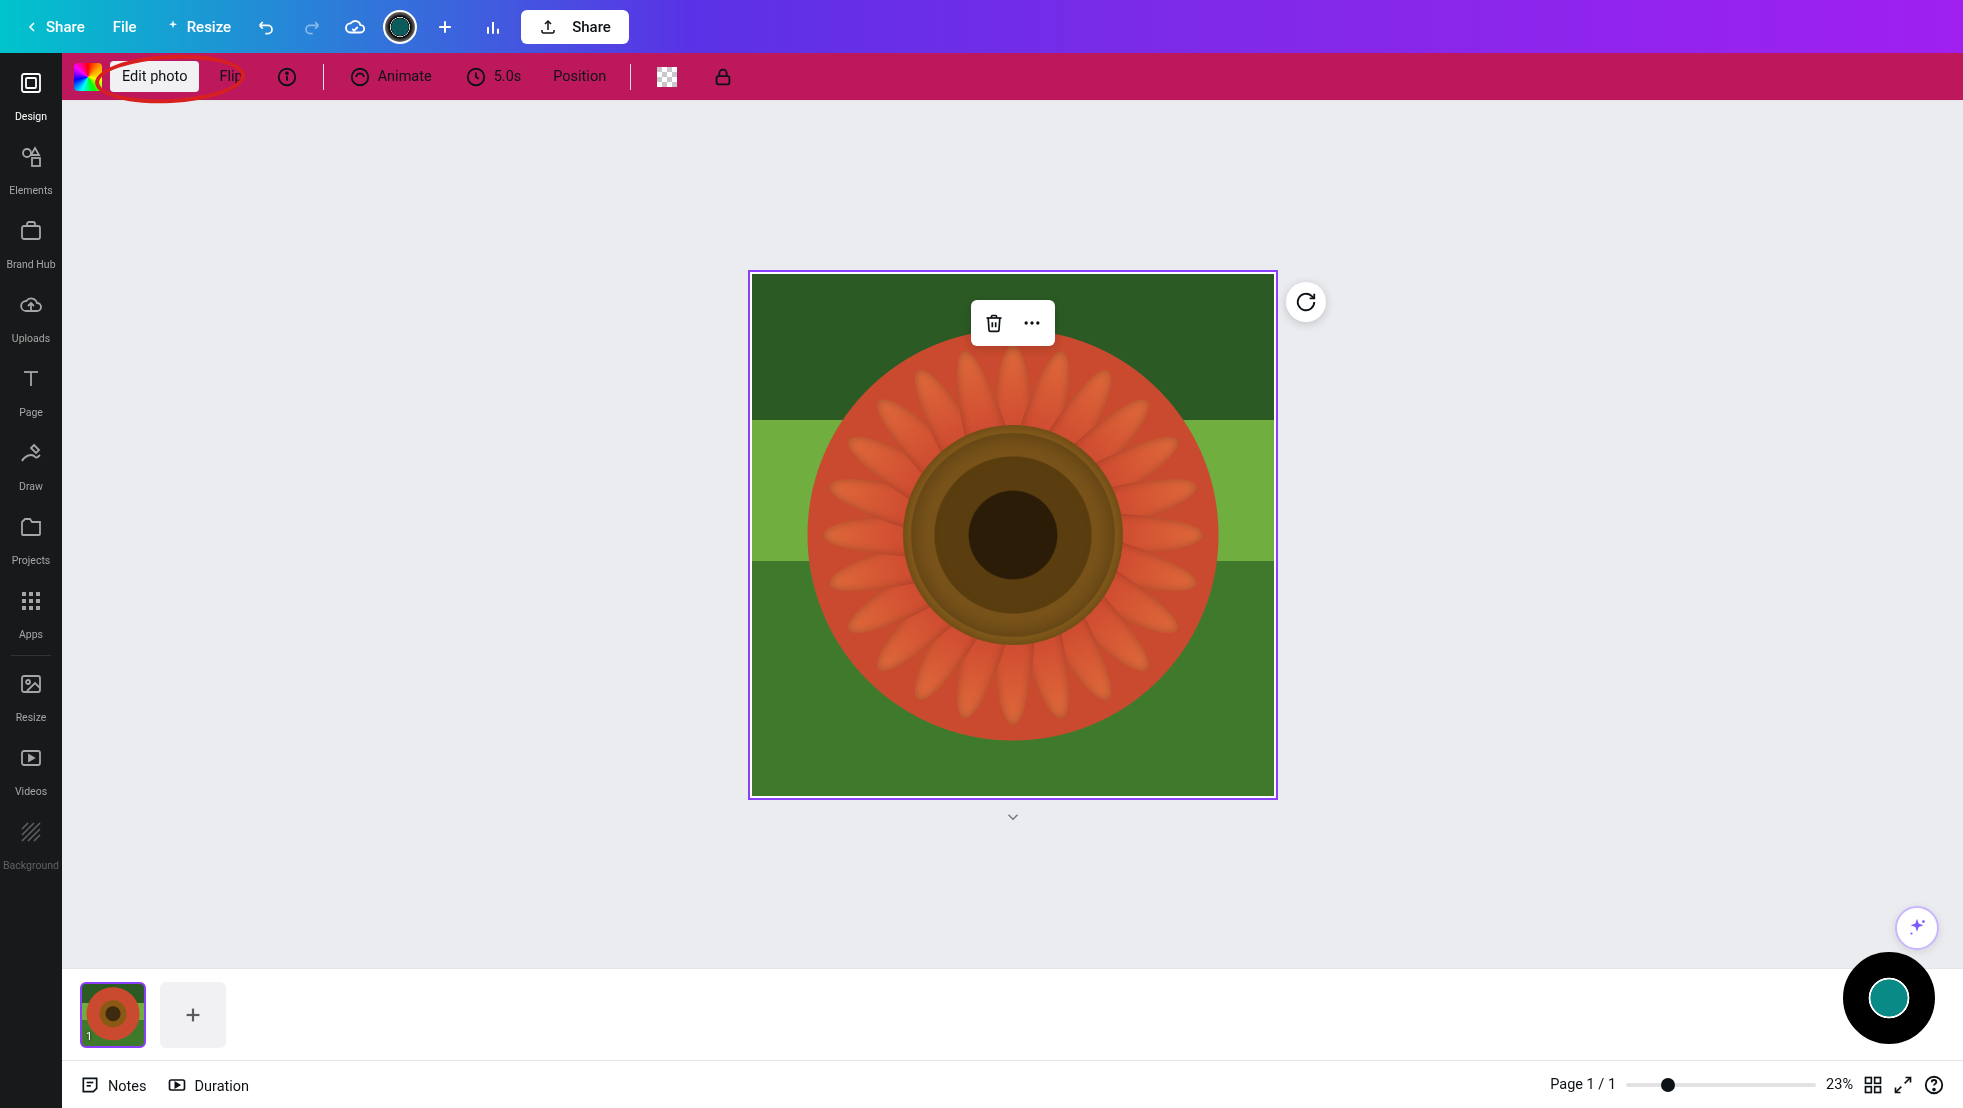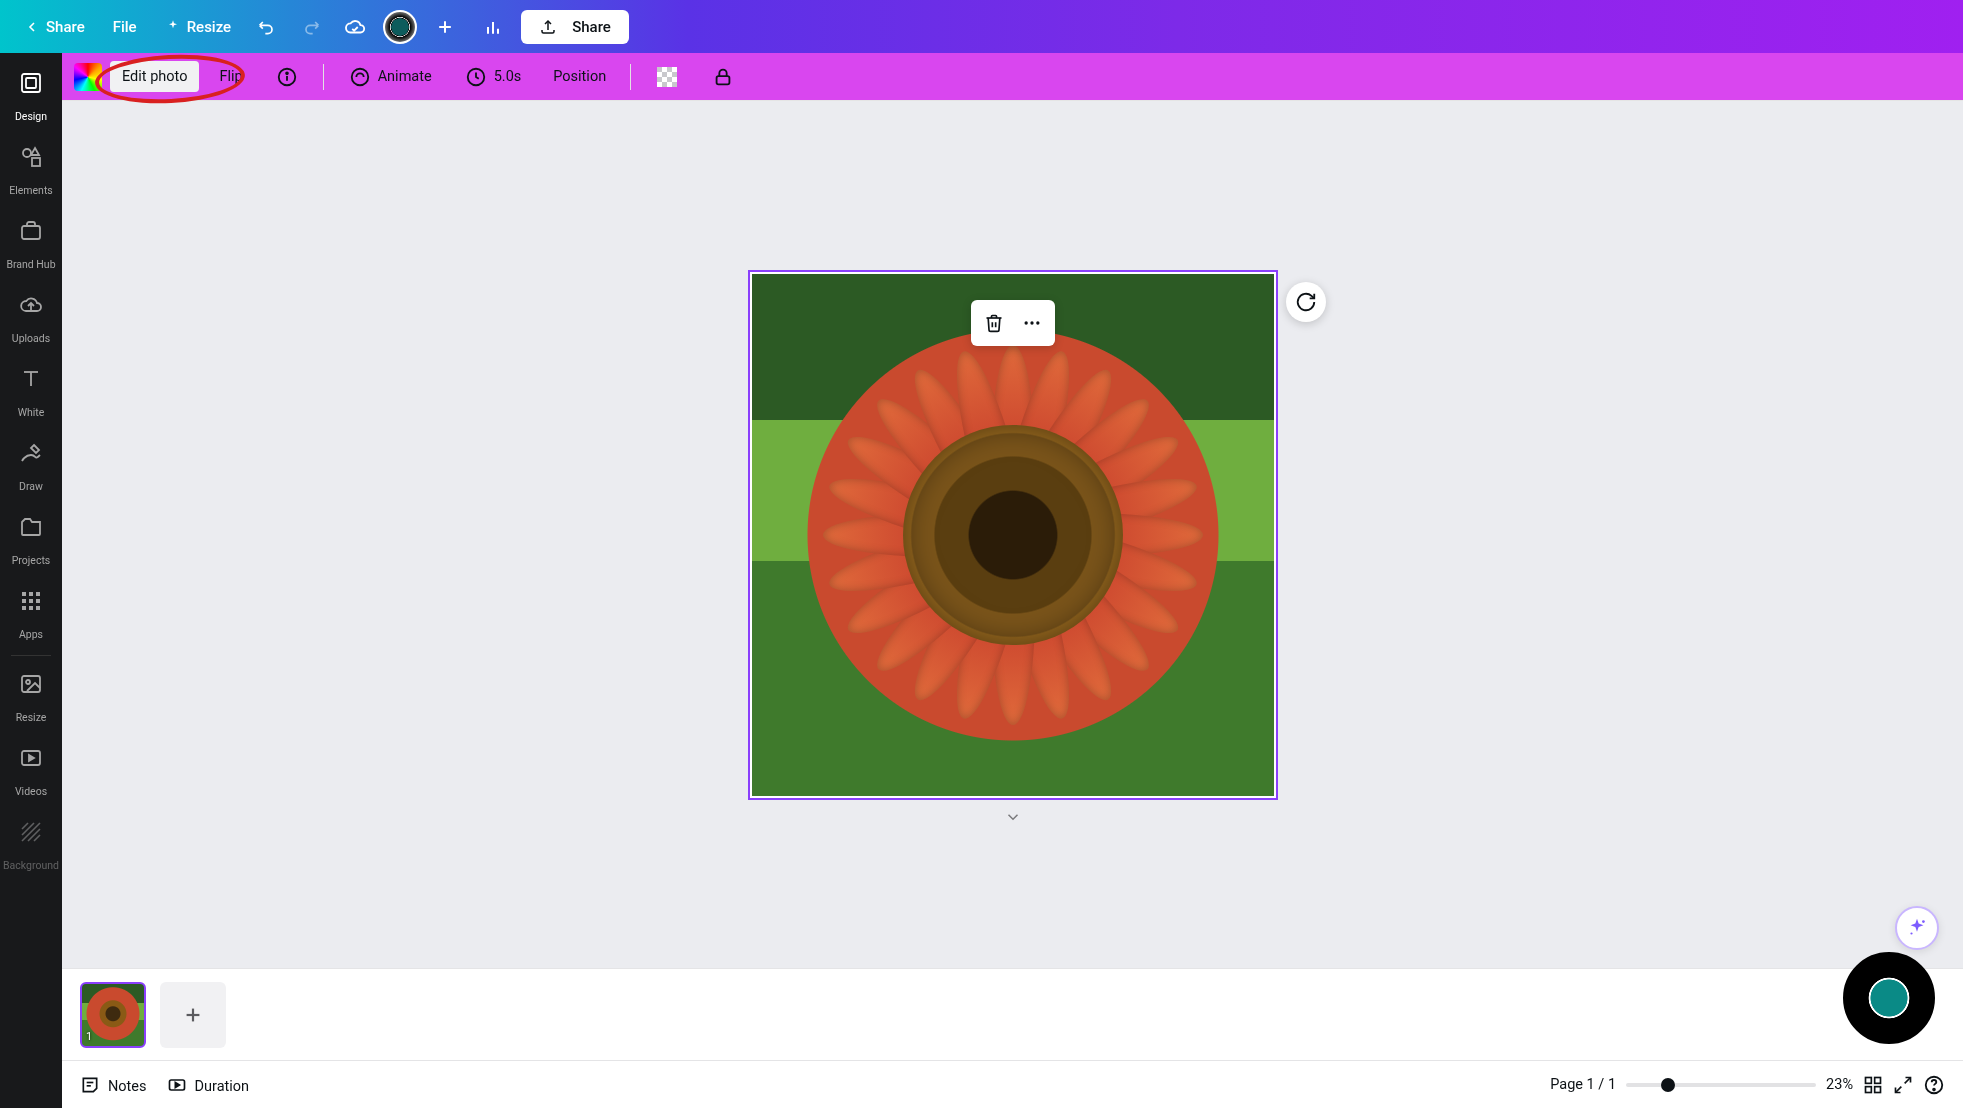--- a/index.html
+++ b/index.html
@@ -83,21 +83,21 @@
   }
   .side-item.active { color: #fff; }
   .side-icon { width: 24px; height: 24px; display: flex; align-items: center; justify-content: center; }
   .side-divider { width: 40px; border-top: 1px solid #333; margin: 4px 0; }
 
   
   .context-bar {
     position: absolute;
     left: 62px; right: 0; top: 53px;
     height: 48px;
-    background: #d946ef;
+    background: #be185d;
     border-bottom: 1px solid #e5e5e5;
     display: flex;
     align-items: center;
     padding: 0 12px;
     gap: 8px;
     color: #0d1216;
   }
   .color-swatch {
     width: 28px; height: 28px; border-radius: 4px;
     background: conic-gradient(red, orange, yellow, lime, cyan, blue, magenta, red);
@@ -390,21 +390,21 @@
     </div>
     <span>Uploads</span>
   </div>
   <div class="side-item">
     <div class="side-icon">
       <svg width="24" height="24" viewBox="0 0 24 24" fill="none" stroke="currentColor" stroke-width="1.8">
           <line x1="5" y1="5" x2="19" y2="5"></line>
           <line x1="12" y1="5" x2="12" y2="19"></line>
         </svg>
     </div>
-    <span>White</span>
+    <span>Page</span>
   </div>
   <div class="side-item">
     <div class="side-icon">
       <svg width="24" height="24" viewBox="0 0 24 24" fill="none" stroke="currentColor" stroke-width="1.8">
           <path d="M3 20s3-6 9-6 3 6 9 0"></path>
           <path d="M15 4l5 5-3 3-5-5z"></path>
         </svg>
     </div>
     <span>Draw</span>
   </div>

